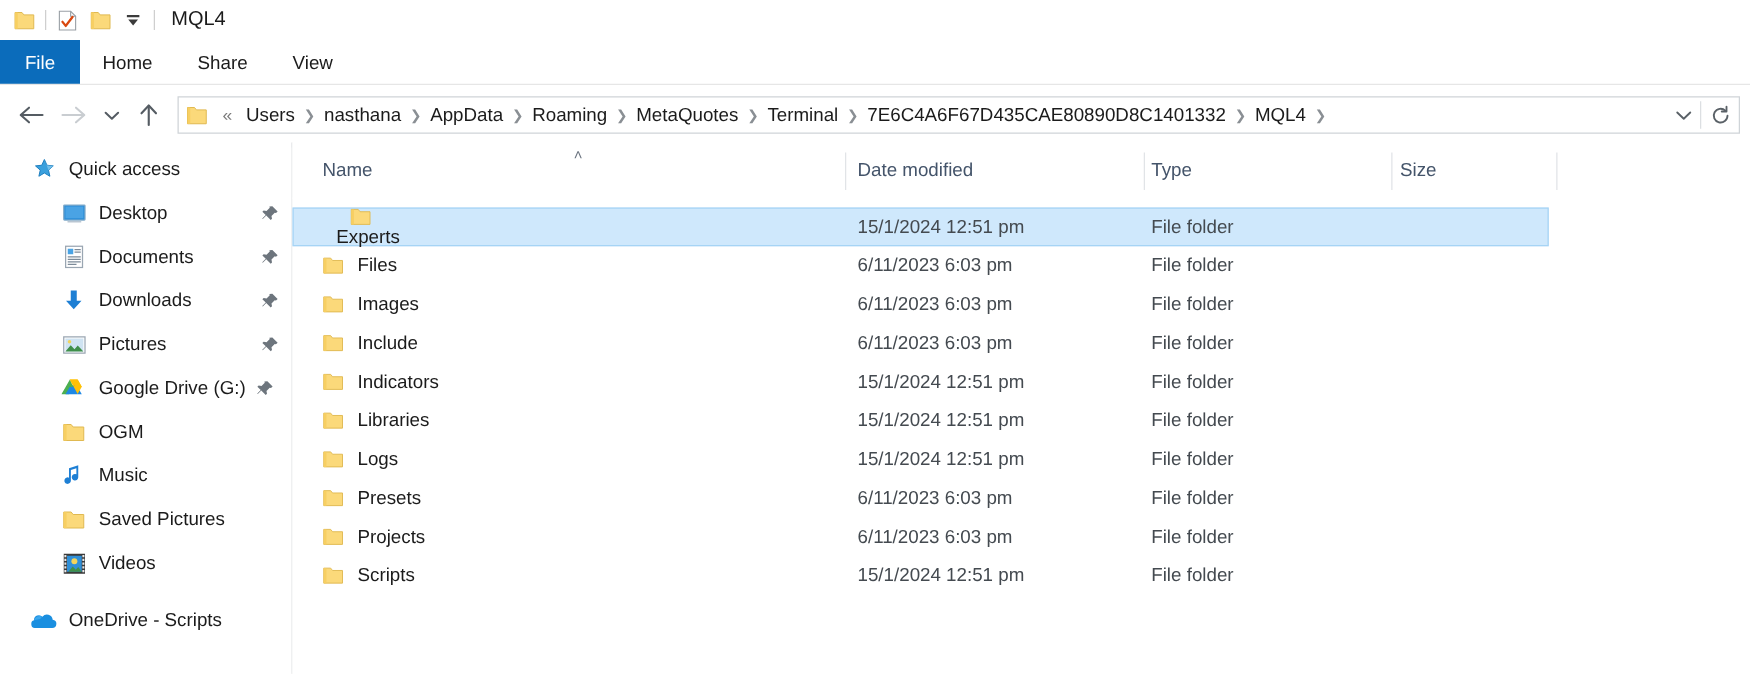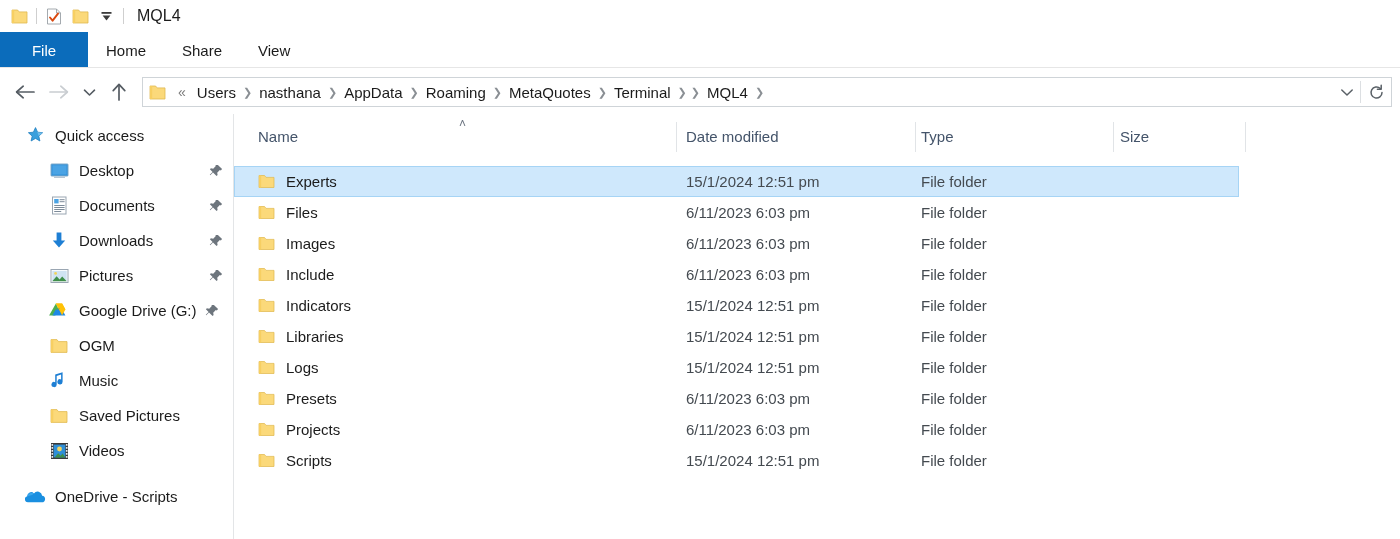--- a/index.html
+++ b/index.html
@@ -101,21 +101,21 @@
     justify-content: center;
     font-size: 15px;
     color: #1b1b1b;
     padding: 0 18px;
     white-space: nowrap;
     cursor: default;
   }
   .tab.file {
     background: #0b6cbb;
     color: #ffffff;
-    width: 88px;
+    width: 64px;
     padding: 0;
   }
 
   
   .addressrow {
     position: absolute;
     left: 0;
     top: 70px;
     width: 1400px;
     height: 44px;
@@ -310,21 +310,21 @@
     border: 1px solid #a6d4f5;
     width: 1005px;
   }
   .row .cell-name {
     position: absolute;
     left: 24px;
     display: flex;
     align-items: center;
     white-space: nowrap;
   }
-  .row.selected .cell-name { left: 23px; }
+  .row.selected .cell-name { left: 23px; flex-direction: column; }
   .row .fname {
     font-size: 15px;
     color: #1b1b1b;
     margin-left: 11px;
   }
   .row .cell-date {
     position: absolute;
     left: 452px;
     font-size: 15px;
     color: #444a50;
@@ -443,20 +443,21 @@
       <div class="crumb">nasthana</div>
       <div class="crumb-sep">❯</div>
       <div class="crumb">AppData</div>
       <div class="crumb-sep">❯</div>
       <div class="crumb">Roaming</div>
       <div class="crumb-sep">❯</div>
       <div class="crumb">MetaQuotes</div>
       <div class="crumb-sep">❯</div>
       <div class="crumb">Terminal</div>
       <div class="crumb-sep">❯</div>
+      <div class="crumb">7E6C4A6F67D435CAE80890D8C1401332</div>
       <div class="crumb-sep">❯</div>
       <div class="crumb">MQL4</div>
       <div class="crumb-sep">❯</div>
 
       <div class="addr-spacer"></div>
 
       <div class="addr-chevron">
         <svg class="ico" width="14" height="9" viewBox="0 0 14 9">
           <path d="M1.8 2L7 7l5.2-5" fill="none" stroke="#5a6167" stroke-width="1.5" stroke-linecap="round" stroke-linejoin="round"></path>
         </svg>

